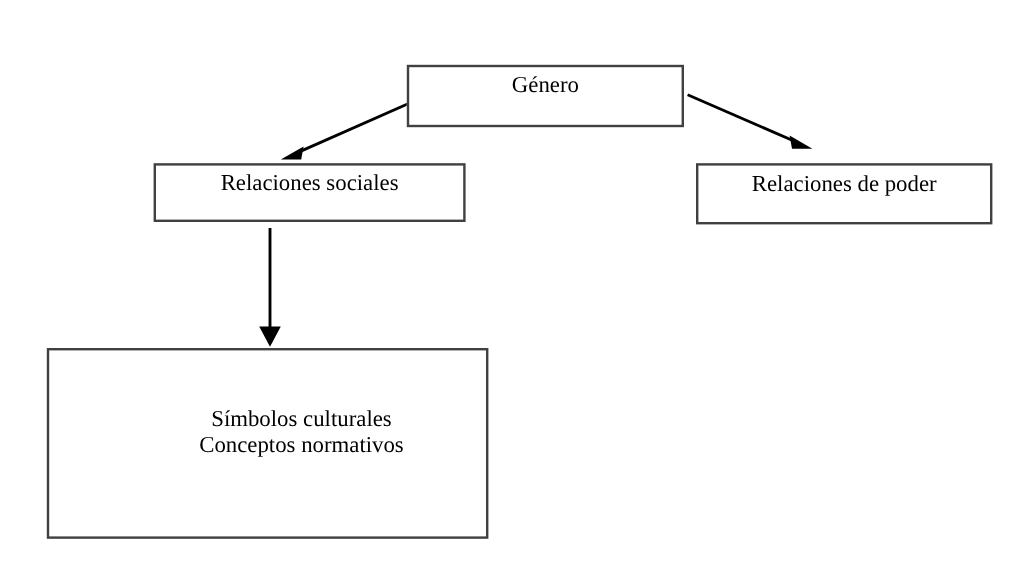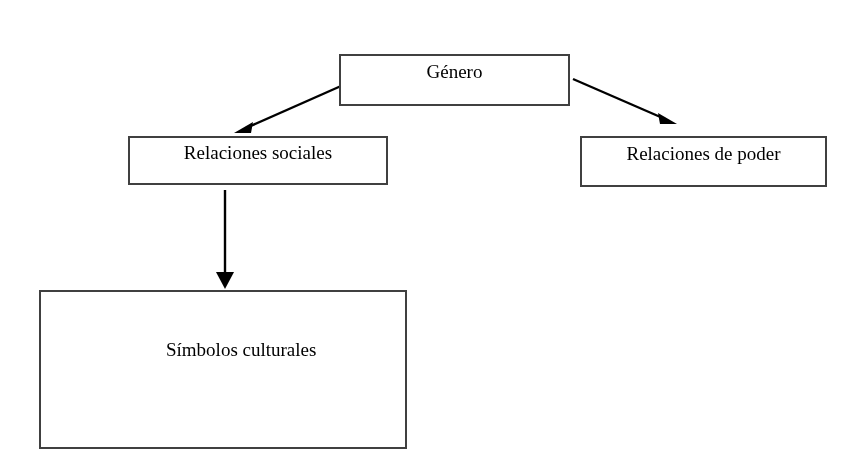--- a/index.html
+++ b/index.html
@@ -126,16 +126,17 @@
     <div class="node-label">Relaciones sociales</div>
   </div>
 
   <div class="node" id="node-relaciones-poder">
     <div class="node-label">Relaciones de poder</div>
   </div>
 
   <div class="node" id="node-dimensiones">
     <div class="list">
       <div class="list-item">Símbolos culturales</div>
+      <div class="list-item">Conceptos normativos</div>
     </div>
   </div>
 
 </div>
 
 </body></html>

